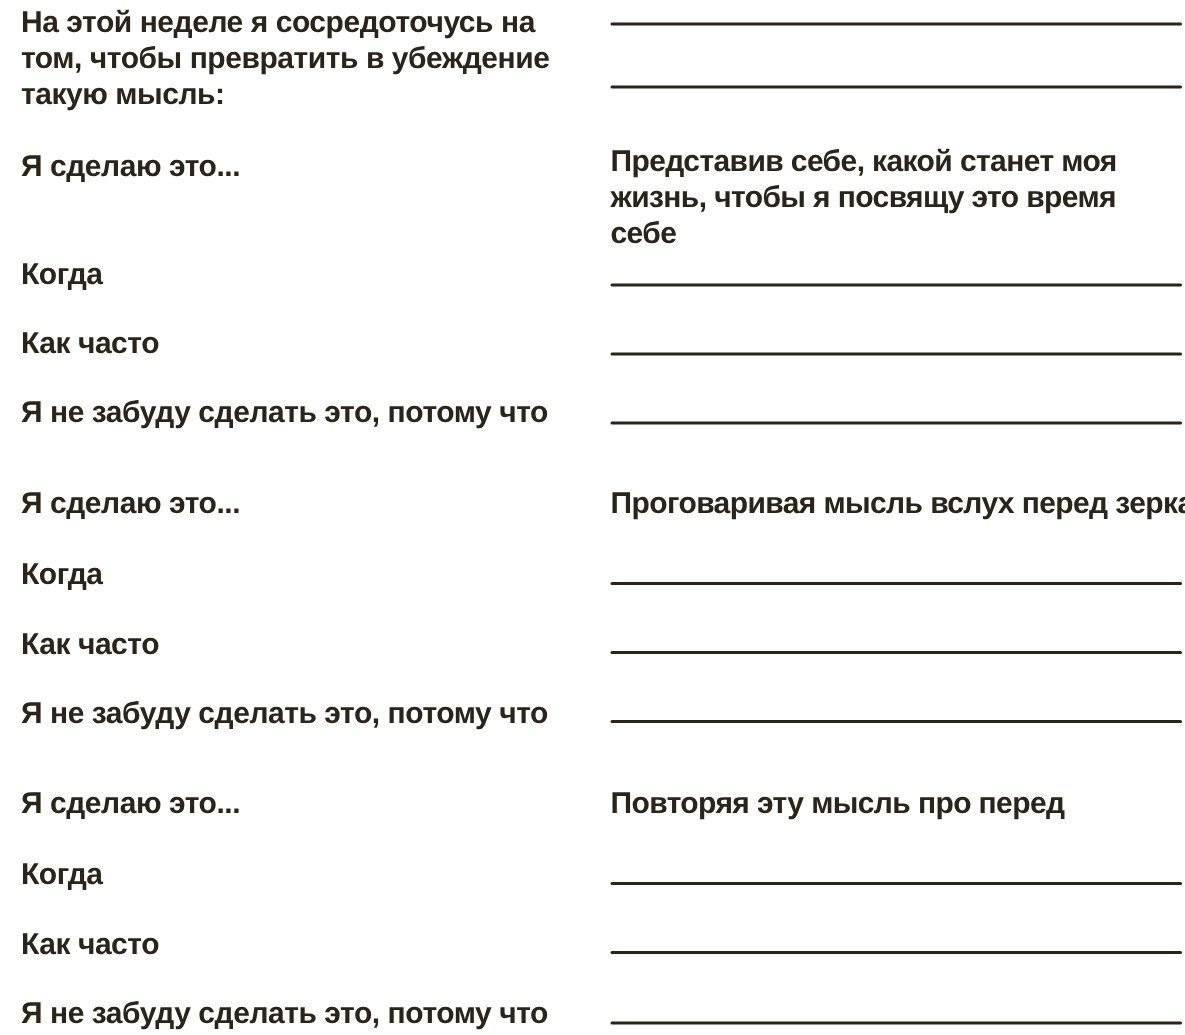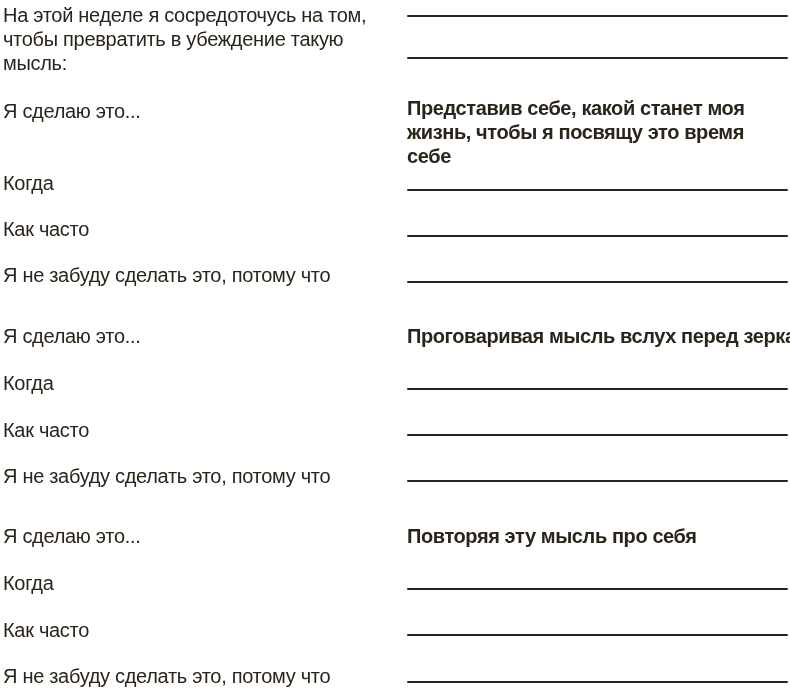--- a/index.html
+++ b/index.html
@@ -14,24 +14,24 @@
   }
   .page{
     position:relative;
     width:790px;
     height:690px;
     background:var(--bg);
     overflow:hidden;
   }
   .lbl{
     position:absolute;
-    left:3px;
+    left:14px;
     color:var(--text);
     font-size:20px;
-    font-weight:400;
+    font-weight:700;
     letter-spacing:-0.3px;
     line-height:24px;
     white-space:nowrap;
   }
   .lbl.wrap{
     white-space:normal;
     width:372px;
   }
   .method{
     position:absolute;
@@ -84,21 +84,21 @@
 
     <div class="lbl" style="top:418px">Как часто</div>
     <div class="blank" style="top:434px"></div>
 
     <div class="lbl" style="top:464px">Я не забуду сделать это, потому что</div>
     <div class="blank" style="top:480px"></div>
   </section>
 
   <section>
     <div class="lbl" style="top:524px">Я сделаю это...</div>
-    <div class="method" style="top:524px; white-space:nowrap">Повторяя эту мысль про себя</div>
+    <div class="method" style="top:524px; white-space:nowrap">Повторяя эту мысль про перед</div>
 
     <div class="lbl" style="top:571px">Когда</div>
     <div class="blank" style="top:588px"></div>
 
     <div class="lbl" style="top:618px">Как часто</div>
     <div class="blank" style="top:634px"></div>
 
     <div class="lbl" style="top:664px">Я не забуду сделать это, потому что</div>
     <div class="blank" style="top:681px"></div>
   </section>

